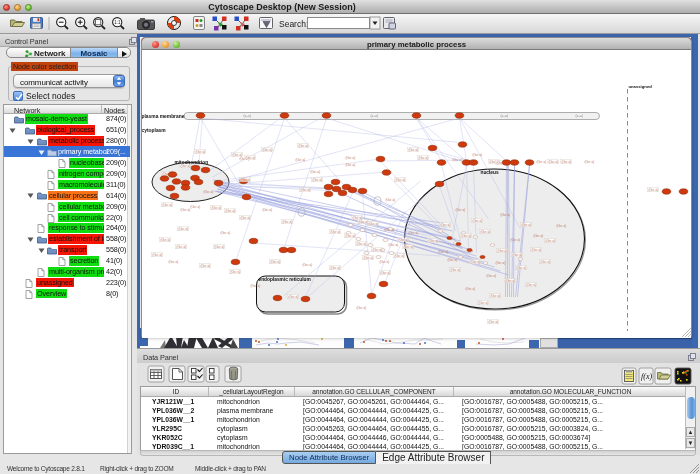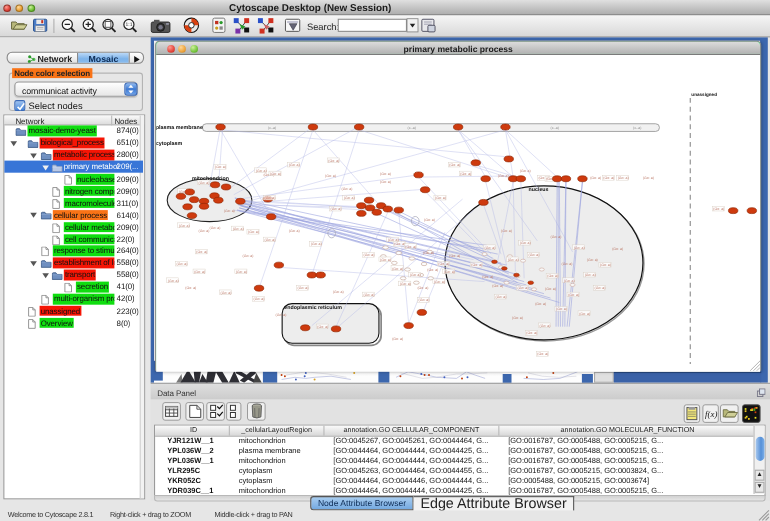--- a/index.html
+++ b/index.html
@@ -102,36 +102,43 @@
         <line x1="2.5" y1="4" x2="9.5" y2="4" stroke="#99a" stroke-width="0.8"></line>
         <line x1="2.5" y1="6" x2="9.5" y2="6" stroke="#99a" stroke-width="0.8"></line>
         <rect x="6" y="7" width="6.5" height="6" rx="1" fill="#cfd4e0" stroke="#445" stroke-width="0.8"></rect>
       </g>
 </svg>
   <div class="abs" style="left:279px;top:5px;font-size:8.5px;color:#222">Search:</div>
   <div class="abs" style="left:307px;top:3px;width:63px;height:12px;background:#fff;border:1px solid #8a8a8a"></div>
 </div>
 
 <div class="abs" style="left:0;top:34px;width:137px;height:425px;background:#e6e6e6">
+  <div class="abs" style="left:0;top:0;width:137px;height:13px;background:linear-gradient(#dedede,#c8c8c8);border-bottom:1px solid #aaa">
+    <div class="abs" style="left:5px;top:2.5px;font-size:7.3px;letter-spacing:-0.1px;color:#333">Control Panel</div>
+    <svg class="abs" style="left:129px;top:2.5px" width="8" height="8">
+        <rect x="0.5" y="2.5" width="5" height="5" fill="none" stroke="#778" stroke-width="0.9"></rect>
+        <rect x="2.5" y="0.5" width="5" height="5" fill="#dde4ee" stroke="#778" stroke-width="0.9"></rect>
+      </svg>
+  </div>
 
   <div class="abs" style="left:6px;top:13px;width:125px;height:11px;border:1px solid #8a8a8a;border-radius:5px;background:linear-gradient(#ffffff,#e2e2e2);overflow:hidden">
     <div class="abs" style="left:27px;top:0;height:11px;font-size:8px;font-weight:bold;color:#222;line-height:11px">Network</div>
     <svg class="abs" style="left:18px;top:1.5px" width="8" height="8">
         <circle cx="2" cy="1.6" r="1.4" fill="#2a9a2a"></circle>
         <circle cx="1.6" cy="6" r="1.4" fill="#2a9a2a"></circle>
         <circle cx="5.8" cy="4" r="1.4" fill="#55bb55"></circle>
         <line x1="2" y1="2" x2="5.8" y2="4" stroke="#2a9a2a" stroke-width="0.7"></line>
         <line x1="1.6" y1="6" x2="5.8" y2="4" stroke="#2a9a2a" stroke-width="0.7"></line>
       </svg>
     <div class="abs" style="left:63px;top:0;width:48px;height:11px;background:linear-gradient(#bcd9f7,#7db3ea 50%,#8fc0f0);border-left:1px solid #8a8a8a;border-right:1px solid #8a8a8a;text-align:center;font-size:8px;font-weight:bold;color:#0d2c56;line-height:11px">Mosaic</div>
     <div class="abs" style="left:115px;top:2.5px;width:0;height:0;border-left:5px solid #111;border-top:3px solid transparent;border-bottom:3px solid transparent"></div>
   </div>
 
   <div class="abs" style="left:8px;top:32px;width:122px;height:35px;border:1px solid #b4b4b4;border-radius:3px"></div>
-  <div class="abs" style="left:11px;top:28px;background:#f97316;padding:0 2px;font-size:7.2px;letter-spacing:-0.1px;font-weight:bold;color:#222">Node color selection</div>
+  <div class="abs" style="left:11px;top:28px;background:#c2410c;padding:0 2px;font-size:7.2px;letter-spacing:-0.1px;font-weight:normal;color:#222">Node color selection</div>
 
   <div class="abs" style="left:13px;top:40px;width:112px;height:14px;background:linear-gradient(#ffffff,#e6e6e6);border:1px solid #9a9a9a;border-radius:4px;box-shadow:0 1px 1px rgba(0,0,0,0.15)">
     <div class="abs" style="left:6px;top:2.5px;font-size:8px;letter-spacing:-0.1px;color:#111">communicat activity</div>
     <div class="abs" style="left:99px;top:0px;width:12px;height:12px;background:linear-gradient(#8cb8f0,#3f7ad2 50%,#6ba0e8);border-radius:3px;border:1px solid #3a6ab8">
       <svg width="10" height="10">
           <path d="M5 1 L7.3 3.8 L2.7 3.8 Z" fill="#fff"></path>
           <path d="M5 9 L7.3 6.2 L2.7 6.2 Z" fill="#fff"></path>
         </svg>
     </div>
   </div>
@@ -317,21 +324,21 @@
   </div>
 
   <div class="abs" style="left:3px;top:294px;width:8px;height:18px;background:#3c67ae"></div>
   <div class="abs" style="left:102px;top:301px;width:13px;height:13px;background:#3c67ae"></div>
   <div class="abs" style="left:207px;top:301px;width:10px;height:13px;background:#3c67ae"></div>
   <div class="abs" style="left:320px;top:306px;width:8px;height:9px;background:#3c67ae"></div>
   <div class="abs" style="left:392px;top:306px;width:10px;height:9px;background:#3c67ae"></div>
   <div class="abs" style="left:403px;top:304px;width:18px;height:10px;background:#e0e0e0;border:1px solid #aaa"></div>
   <div class="abs" style="left:421px;top:304px;width:134px;height:10px;background:#3a62a8;border-top:1px solid #26487e"></div>
 
-  <div class="abs" style="left:4px;top:3px;width:551px;height:300px;border:1px solid #8a8a8a;border-radius:4px 4px 0 0;background:#86efac;box-shadow:0 1px 3px rgba(0,0,0,0.3)">
+  <div class="abs" style="left:4px;top:3px;width:551px;height:300px;border:1px solid #8a8a8a;border-radius:4px 4px 0 0;background:#7f1d1d;box-shadow:0 1px 3px rgba(0,0,0,0.3)">
     <div class="abs" style="left:0;top:0;width:549px;height:12px;background:linear-gradient(#dcdcdc,#b2b2b2);border-bottom:1px solid #7a7a7a;border-radius:4px 4px 0 0">
       <div class="abs" style="left:9.5px;top:2.5px;width:7px;height:7px;border-radius:50%;background:radial-gradient(circle at 35% 30%,#ff9a90,#e3443a 60%,#b03028)"></div>
       <div class="abs" style="left:20px;top:2.5px;width:7px;height:7px;border-radius:50%;background:radial-gradient(circle at 35% 30%,#ffd898,#eda33b 60%,#c07c20)"></div>
       <div class="abs" style="left:30.5px;top:2.5px;width:7px;height:7px;border-radius:50%;background:radial-gradient(circle at 35% 30%,#cdf09a,#74c43c 60%,#4f9a22)"></div>
       <div class="abs" style="left:0;top:2px;width:549px;text-align:center;font-size:7.8px;font-weight:bold;color:#1a1a1a">primary metabolic process</div>
     </div>
     <div class="abs" style="left:0;top:12px;width:549px;height:288px;background:#fff;overflow:hidden">
         <div style="position:absolute;left:0;top:1px;width:549px;height:287px">
 <svg width="550" height="287" viewBox="0 0 550 287" style="position:absolute;left:0;top:0">
 <rect x="42.0" y="61.5" width="415.5" height="7" rx="3.5" fill="#f1f1f1" stroke="#999" stroke-width="0.8"></rect>
@@ -775,21 +782,21 @@
       <div class="abs" style="left:1px;top:10px;width:8px;height:22px;border-radius:4px;background:linear-gradient(90deg,#a8c8ee,#5590d8 60%,#7fb0e8)"></div>
       <div class="abs" style="left:0;top:40px;width:9px;height:10px;background:#e8e8e8;border:1px solid #aaa;font-size:6px;text-align:center;line-height:9px;color:#222">▲</div>
       <div class="abs" style="left:0;top:51px;width:9px;height:10px;background:#e8e8e8;border:1px solid #aaa;font-size:6px;text-align:center;line-height:9px;color:#222">▼</div>
     </div>
   </div>
   <div class="abs" style="left:3px;top:101px;width:556px;height:6px;background:linear-gradient(#d2d2d2,#e6e6e6);border:1px solid #b8b8b8;border-radius:0 0 3px 3px"></div>
 </div>
 
 <div class="abs" style="left:282px;top:451px;height:13px;display:flex">
   <div style="height:13px;padding:0 6px;border:1px solid #555;border-radius:3px 0 0 3px;background:linear-gradient(#a8cdf0,#74a9e0);font-size:7.8px;line-height:12px;color:#0d2c56;font-weight:normal">Node Attribute Browser</div>
-  <div style="height:15px;padding:0 6px;border:1px solid #555;border-left:none;background:#f2f2f2;font-size:13px;line-height:12px;color:#222">Edge Attribute Browser</div>
+  <div style="height:15px;padding:0 6px;border:1px solid #555;border-left:none;background:#f2f2f2;font-size:10px;line-height:12px;color:#222">Edge Attribute Browser</div>
 </div>
 
 <div class="abs" style="left:0;top:464px;width:700px;height:10px;background:#e6e6e6">
   <div class="abs" style="left:7px;top:1px;font-size:6.6px;letter-spacing:-0.25px;color:#333">Welcome to Cytoscape 2.8.1</div>
   <div class="abs" style="left:100px;top:1px;font-size:6.6px;letter-spacing:-0.25px;color:#333">Right-click + drag to ZOOM</div>
   <div class="abs" style="left:195px;top:1px;font-size:6.6px;letter-spacing:-0.25px;color:#333">Middle-click + drag to PAN</div>
 </div>
 <svg class="abs" style="left:688px;top:462px" width="12" height="12">
     <line x1="2" y1="11" x2="11" y2="2" stroke="#999" stroke-width="1"></line>
     <line x1="5" y1="11" x2="11" y2="5" stroke="#999" stroke-width="1"></line>

